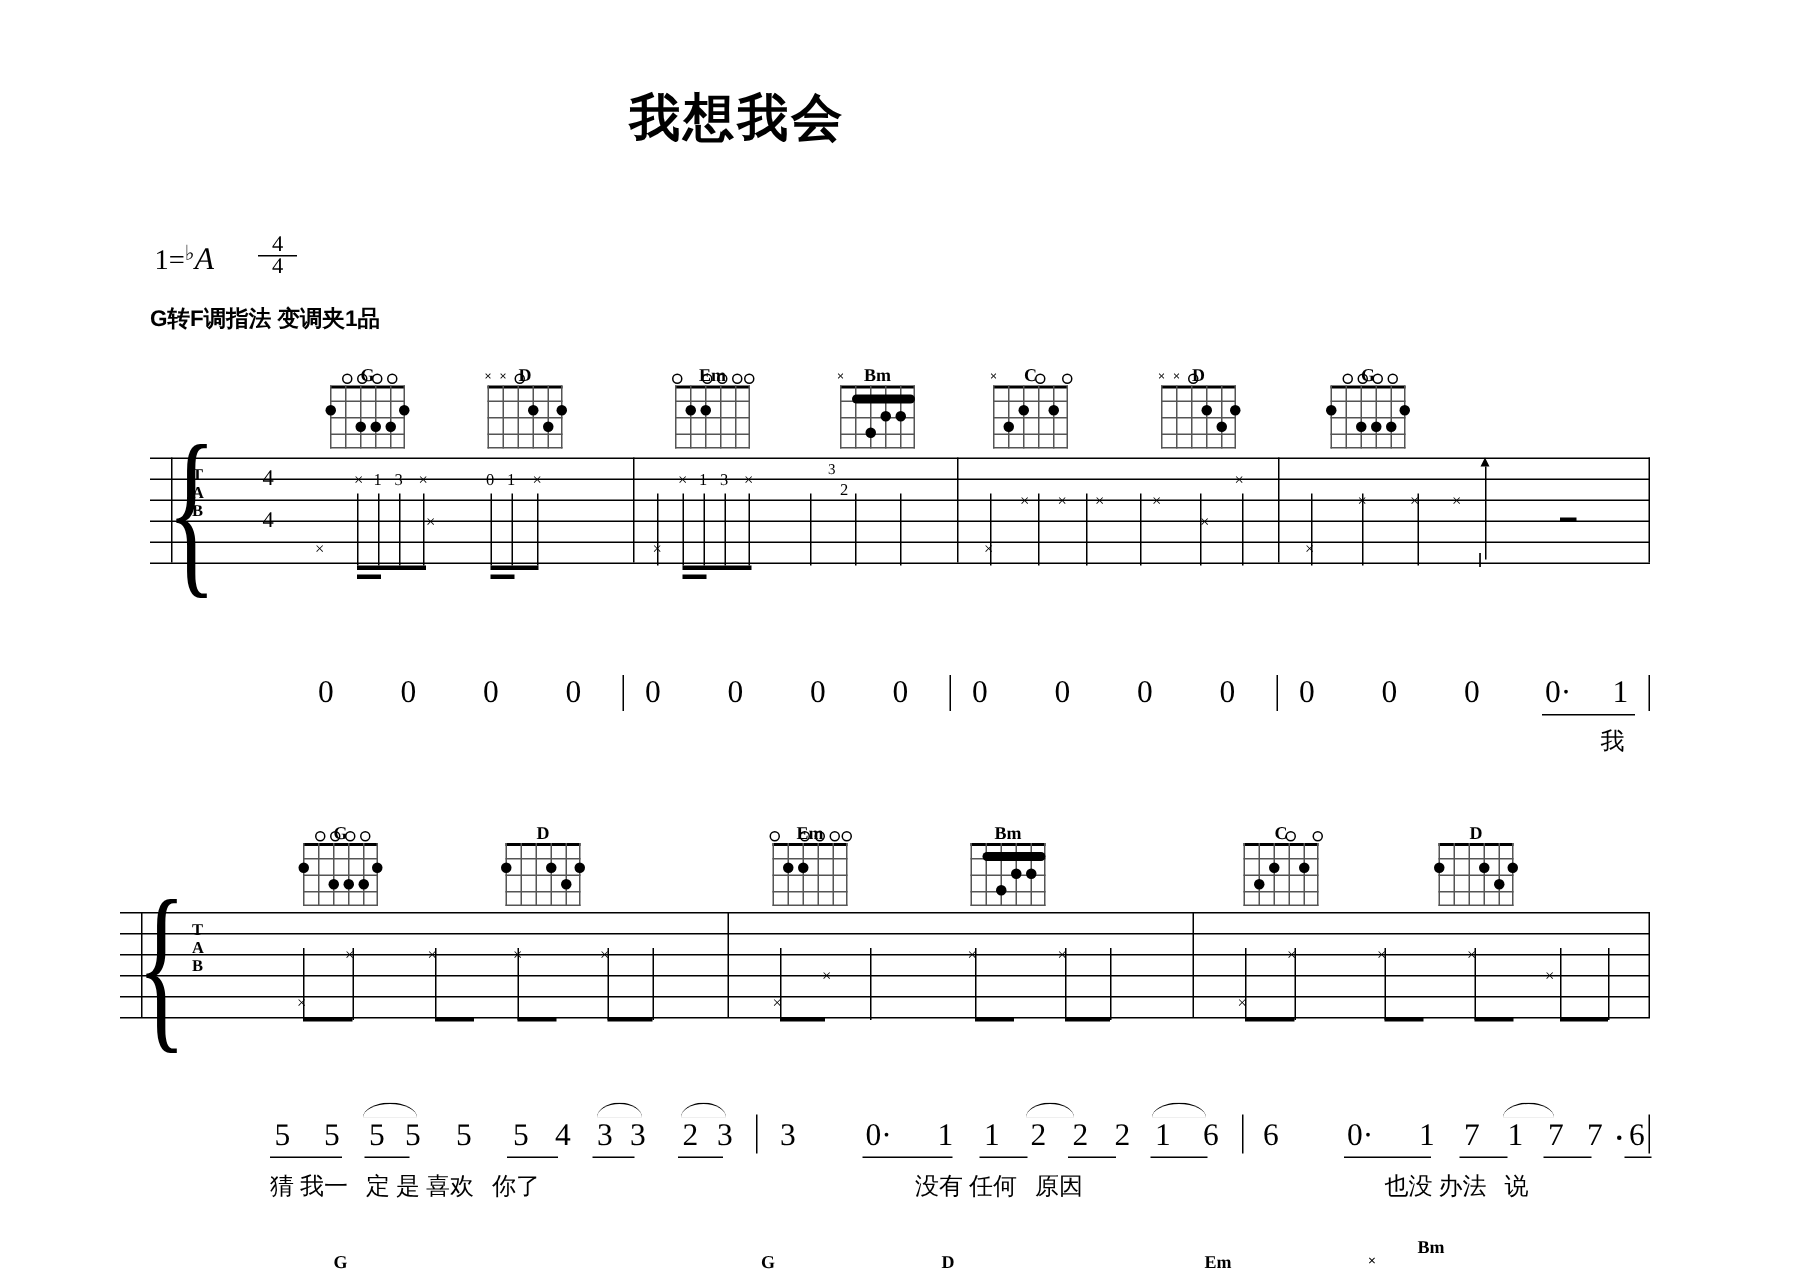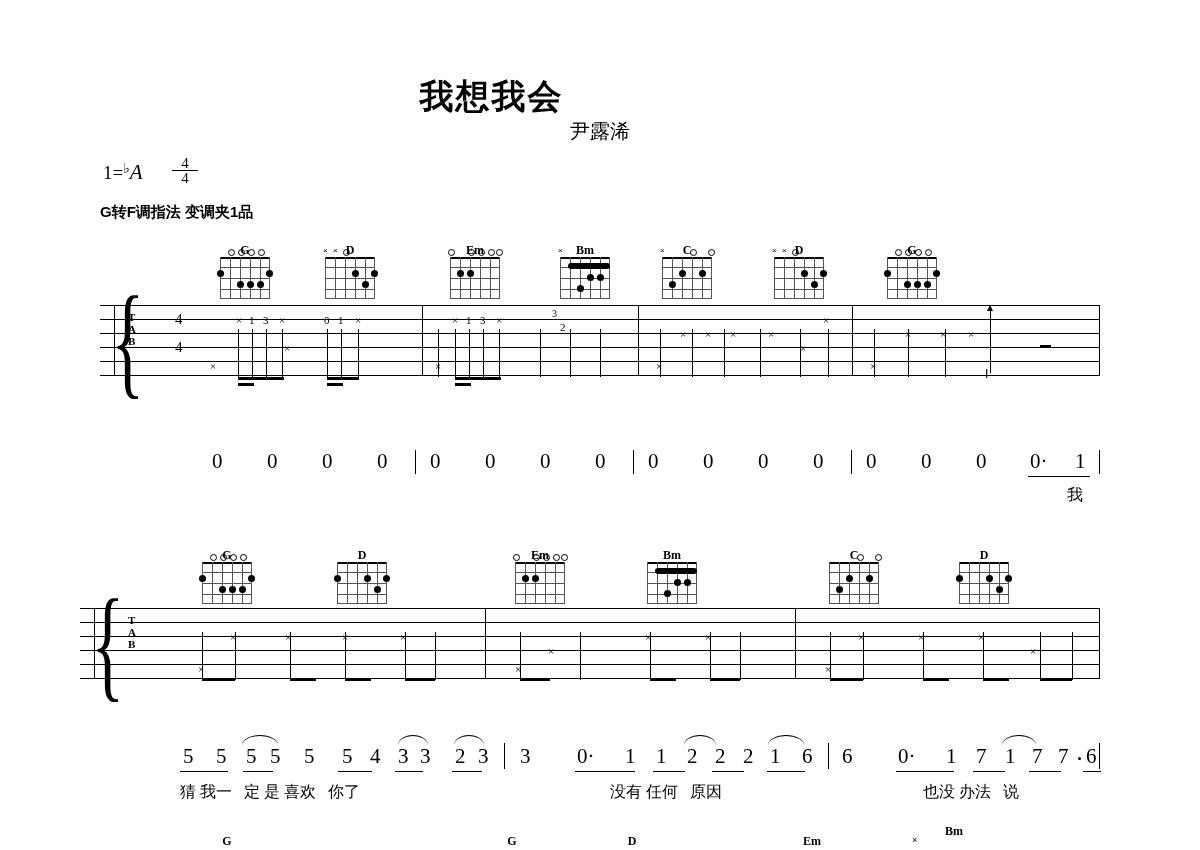--- a/index.html
+++ b/index.html
@@ -16,21 +16,21 @@
     overflow: hidden;
   }
   .sheet {
     position: relative;
     width: 1200px;
     height: 850px;
   }
   
   .title {
     position: absolute;
-    top: 74px;
+    top: 56px;
     left: 0;
     width: 983px;
     text-align: center;
     font-size: 34px;
     font-weight: bold;
     letter-spacing: 2px;
     font-family: "Liberation Serif", serif;
   }
   .artist {
     position: absolute;
@@ -213,21 +213,20 @@
   .dotaug {
     position: absolute; width: 3px; height: 3px; border-radius: 50%; background: #000;
   }
 </style>
 </head>
 <body>
 
 <div class="sheet">
 
   <div class="title">我想我会</div>
-  <div class="artist">尹露浠</div>
 
   <div class="keysig">
     <span>1=</span><span class="flat">♭</span><span class="keyletter">A</span>
   </div>
   <div class="timesig">
     <span class="num">4</span>
     <span class="den">4</span>
   </div>
   <div class="capo">G转F调指法  变调夹1品</div>
 

